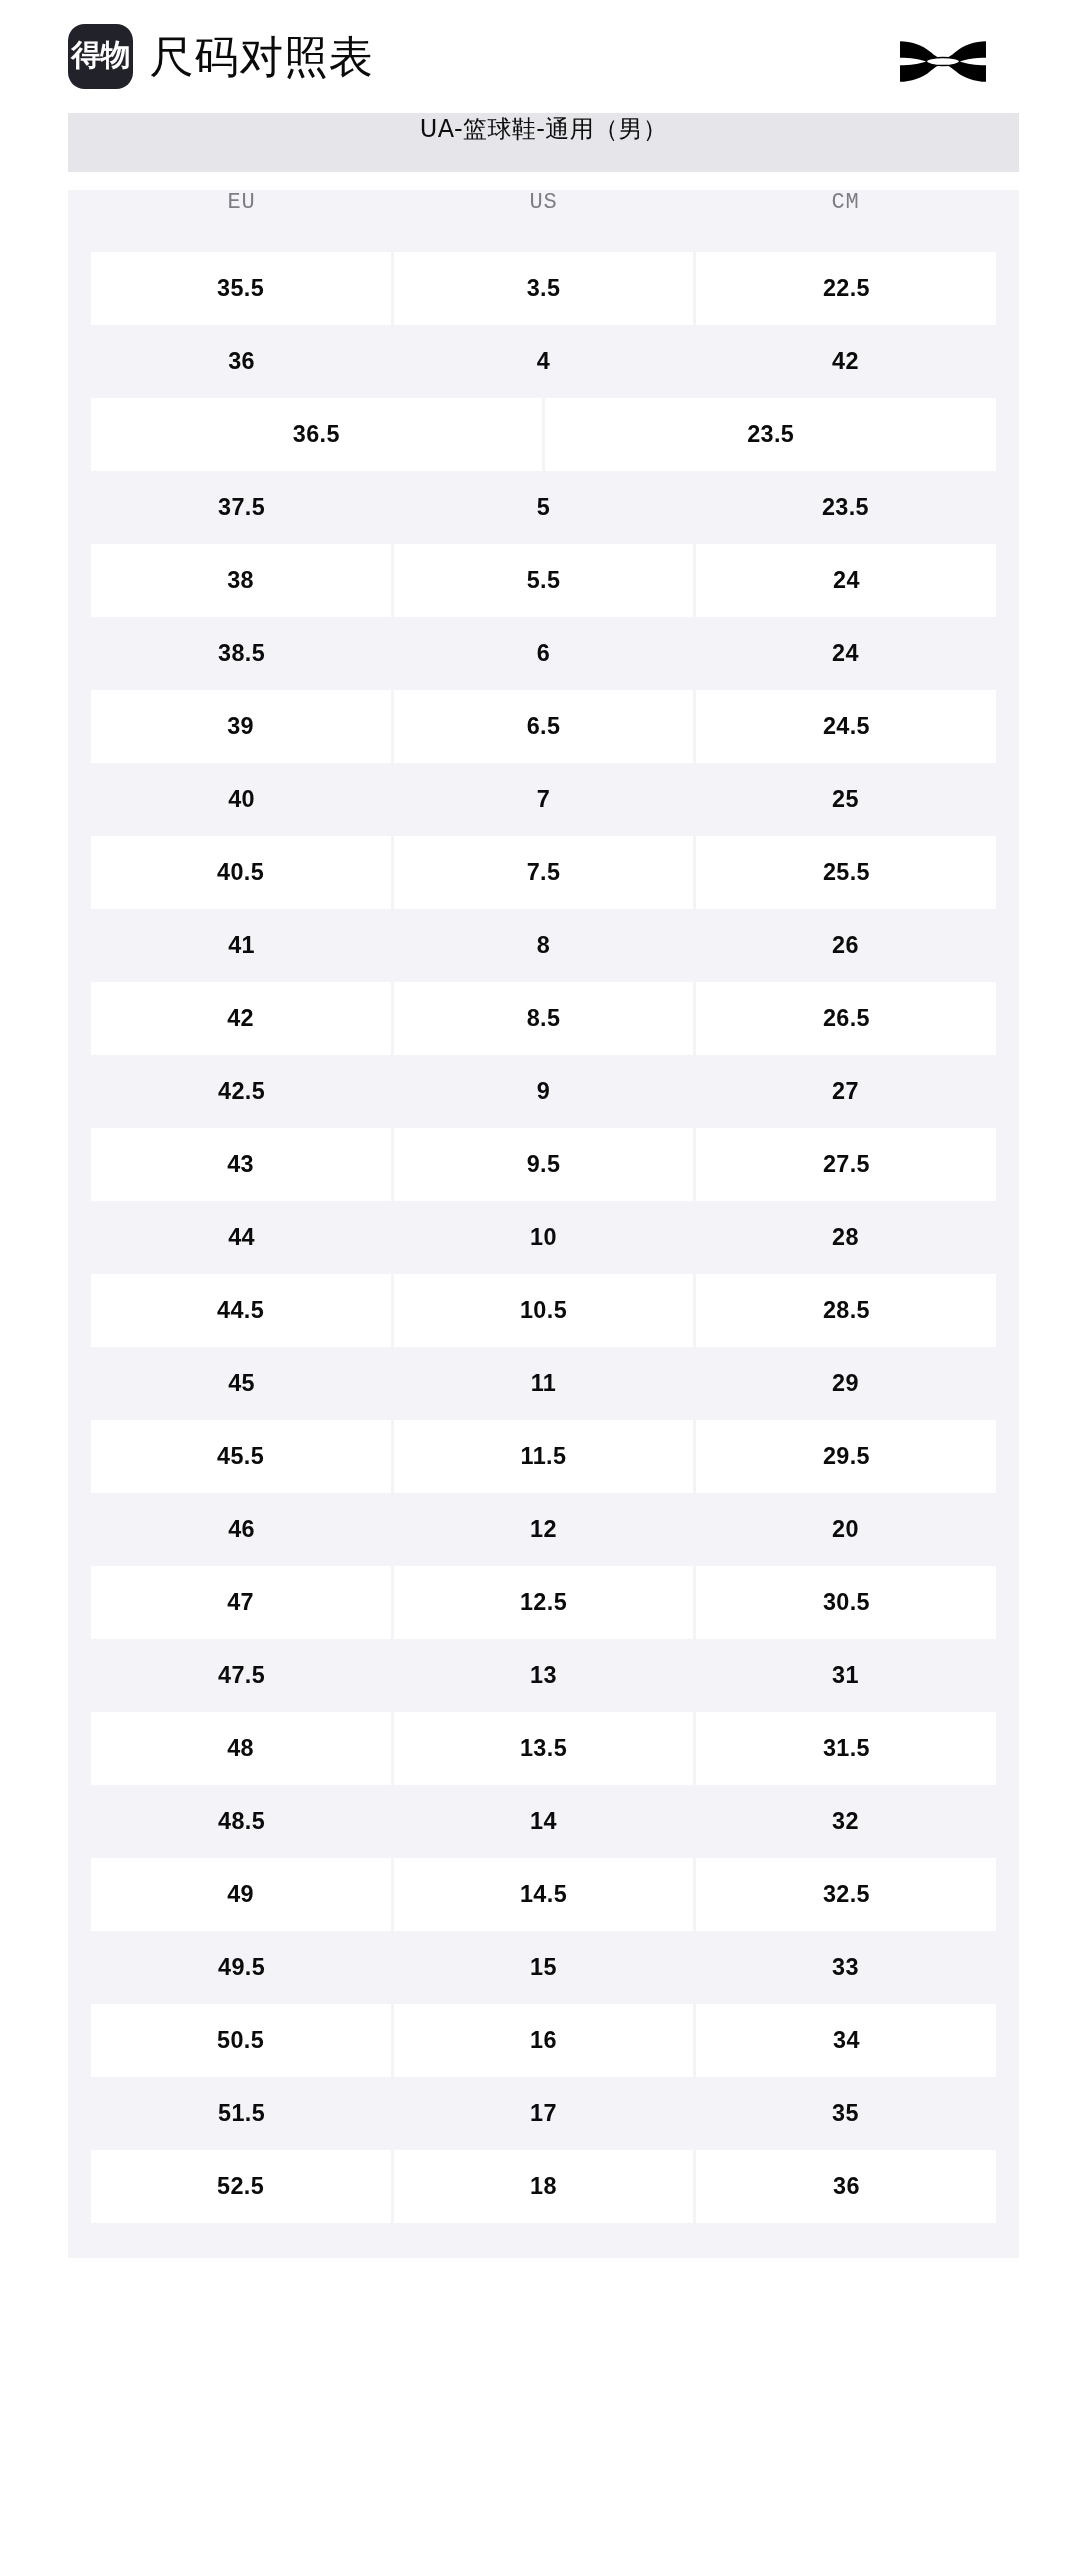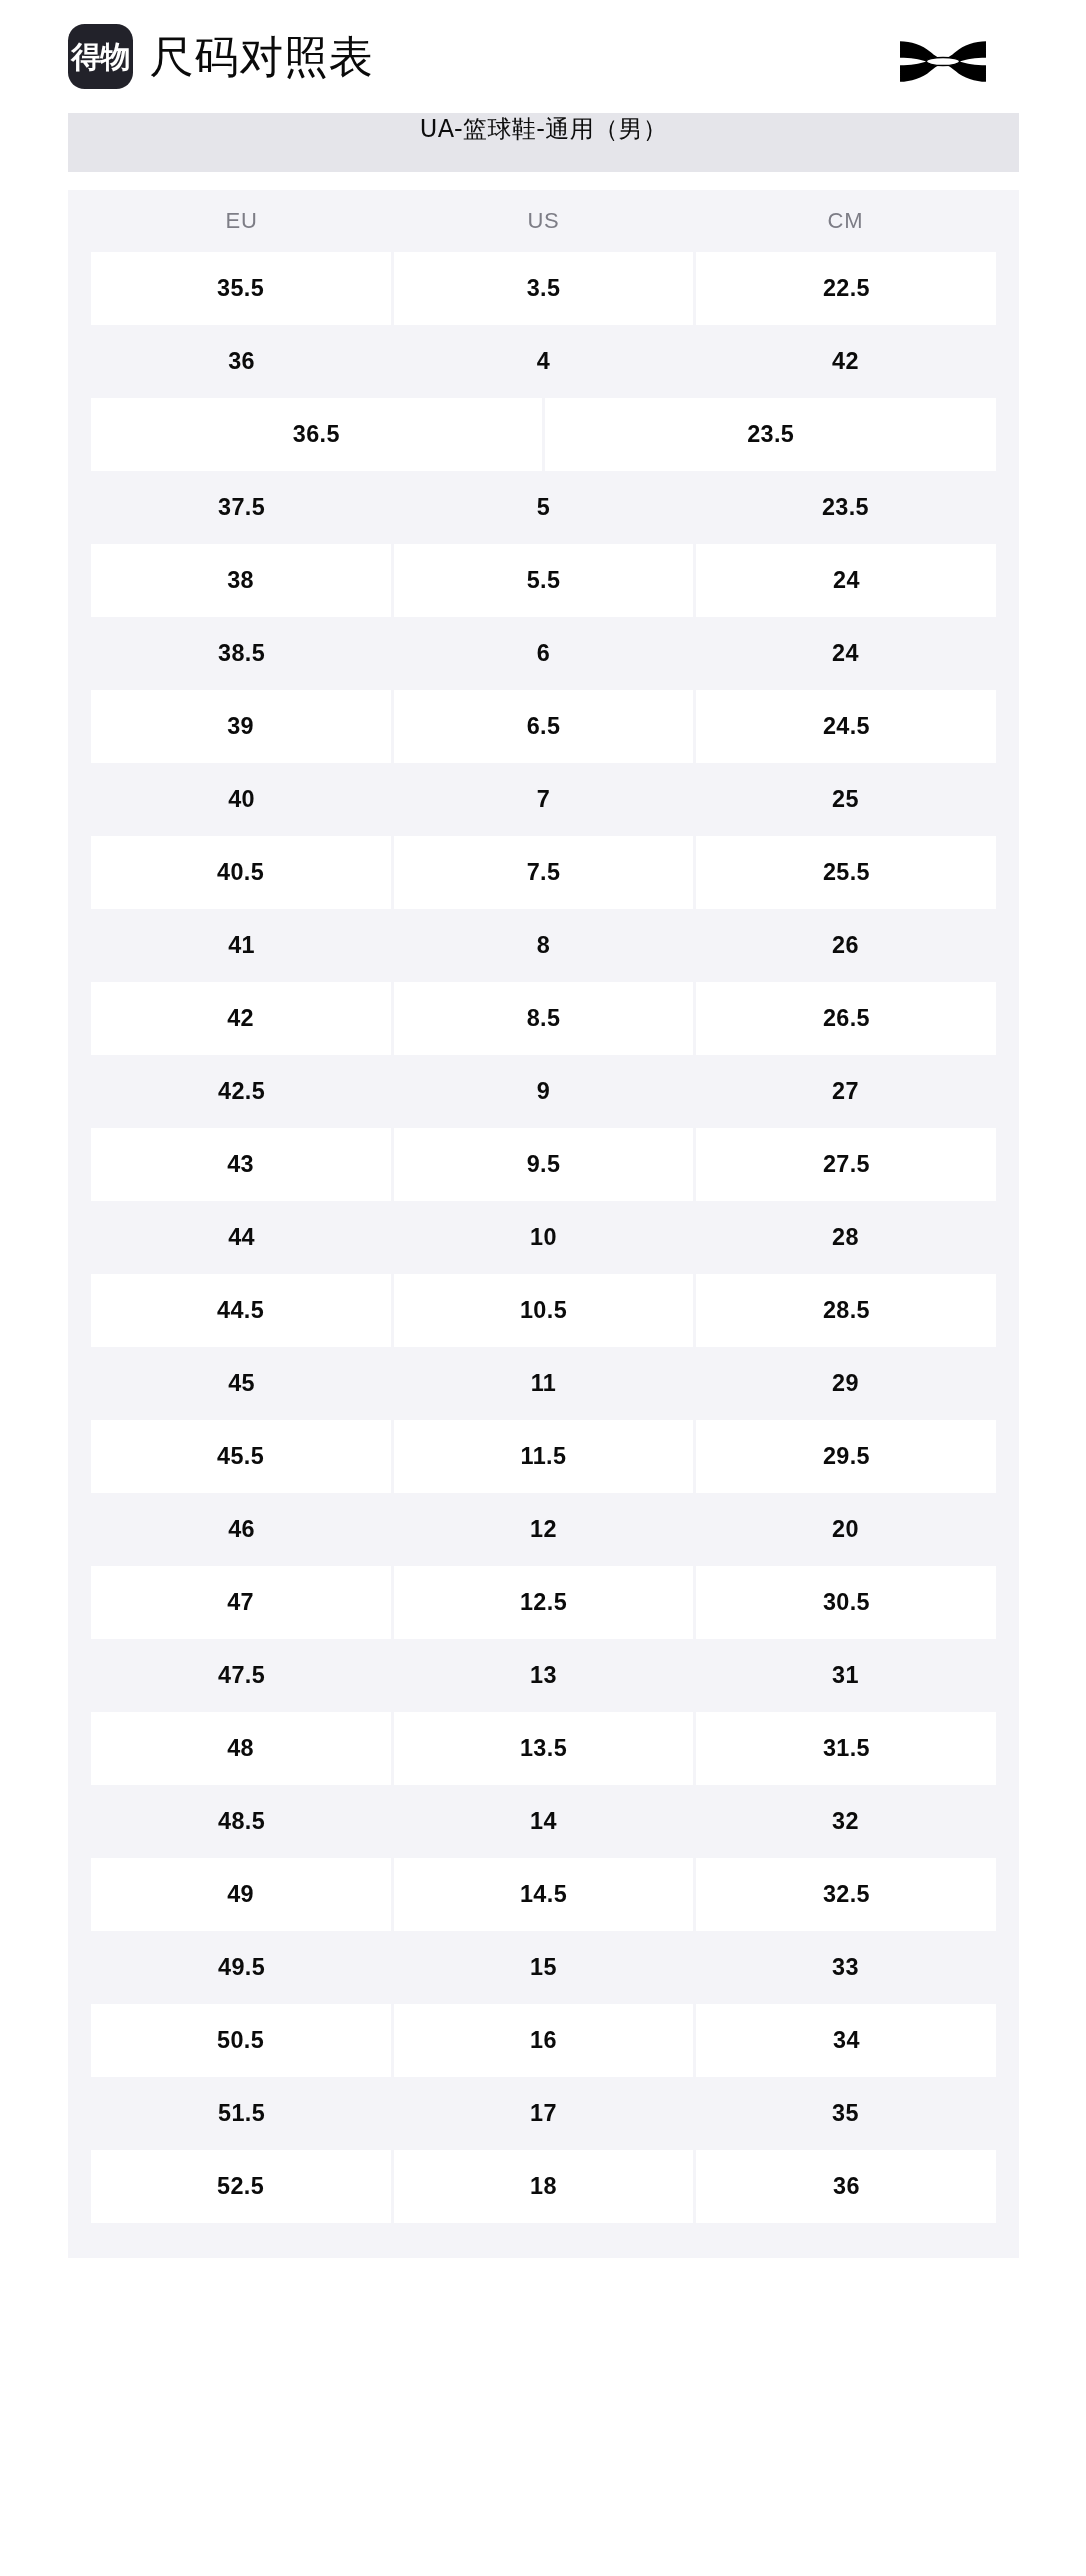--- a/index.html
+++ b/index.html
@@ -33,21 +33,21 @@
     align-items: center;
     justify-content: center;
     flex: none;
   }
   .app-logo-text {
     color: #ffffff;
     font-size: 30px;
     font-weight: 700;
     letter-spacing: -0.8px;
     line-height: 1;
-    font-family: Liberation Sans, sans-serif;
+    font-family: Liberation Mono, monospace;
   }
   .page-title {
     font-size: 44px;
     font-weight: 400;
     color: #0a0a0a;
     line-height: 1;
     letter-spacing: 0.8px;
     white-space: nowrap;
     font-family: "DejaVu Sans", "Liberation Sans", sans-serif;
   }
@@ -83,22 +83,22 @@
   .chart-gap { height: 18px; background: #ffffff; }
 
   .size-table {
     background: #f4f4f8;
     padding: 0 22.6px 35px 22.6px;
   }
 
   .thead-row {
     display: flex;
     height: 62px;
-    align-items: center;
     background: #f4f4f8;
+    font-family: Liberation Mono, monospace;
   }
   .thead-row .cell {
     flex: 1 1 0;
     text-align: center;
     font-size: 22px;
     color: #7d7d86;
     font-weight: 400;
     letter-spacing: 0.8px;
   }
 

